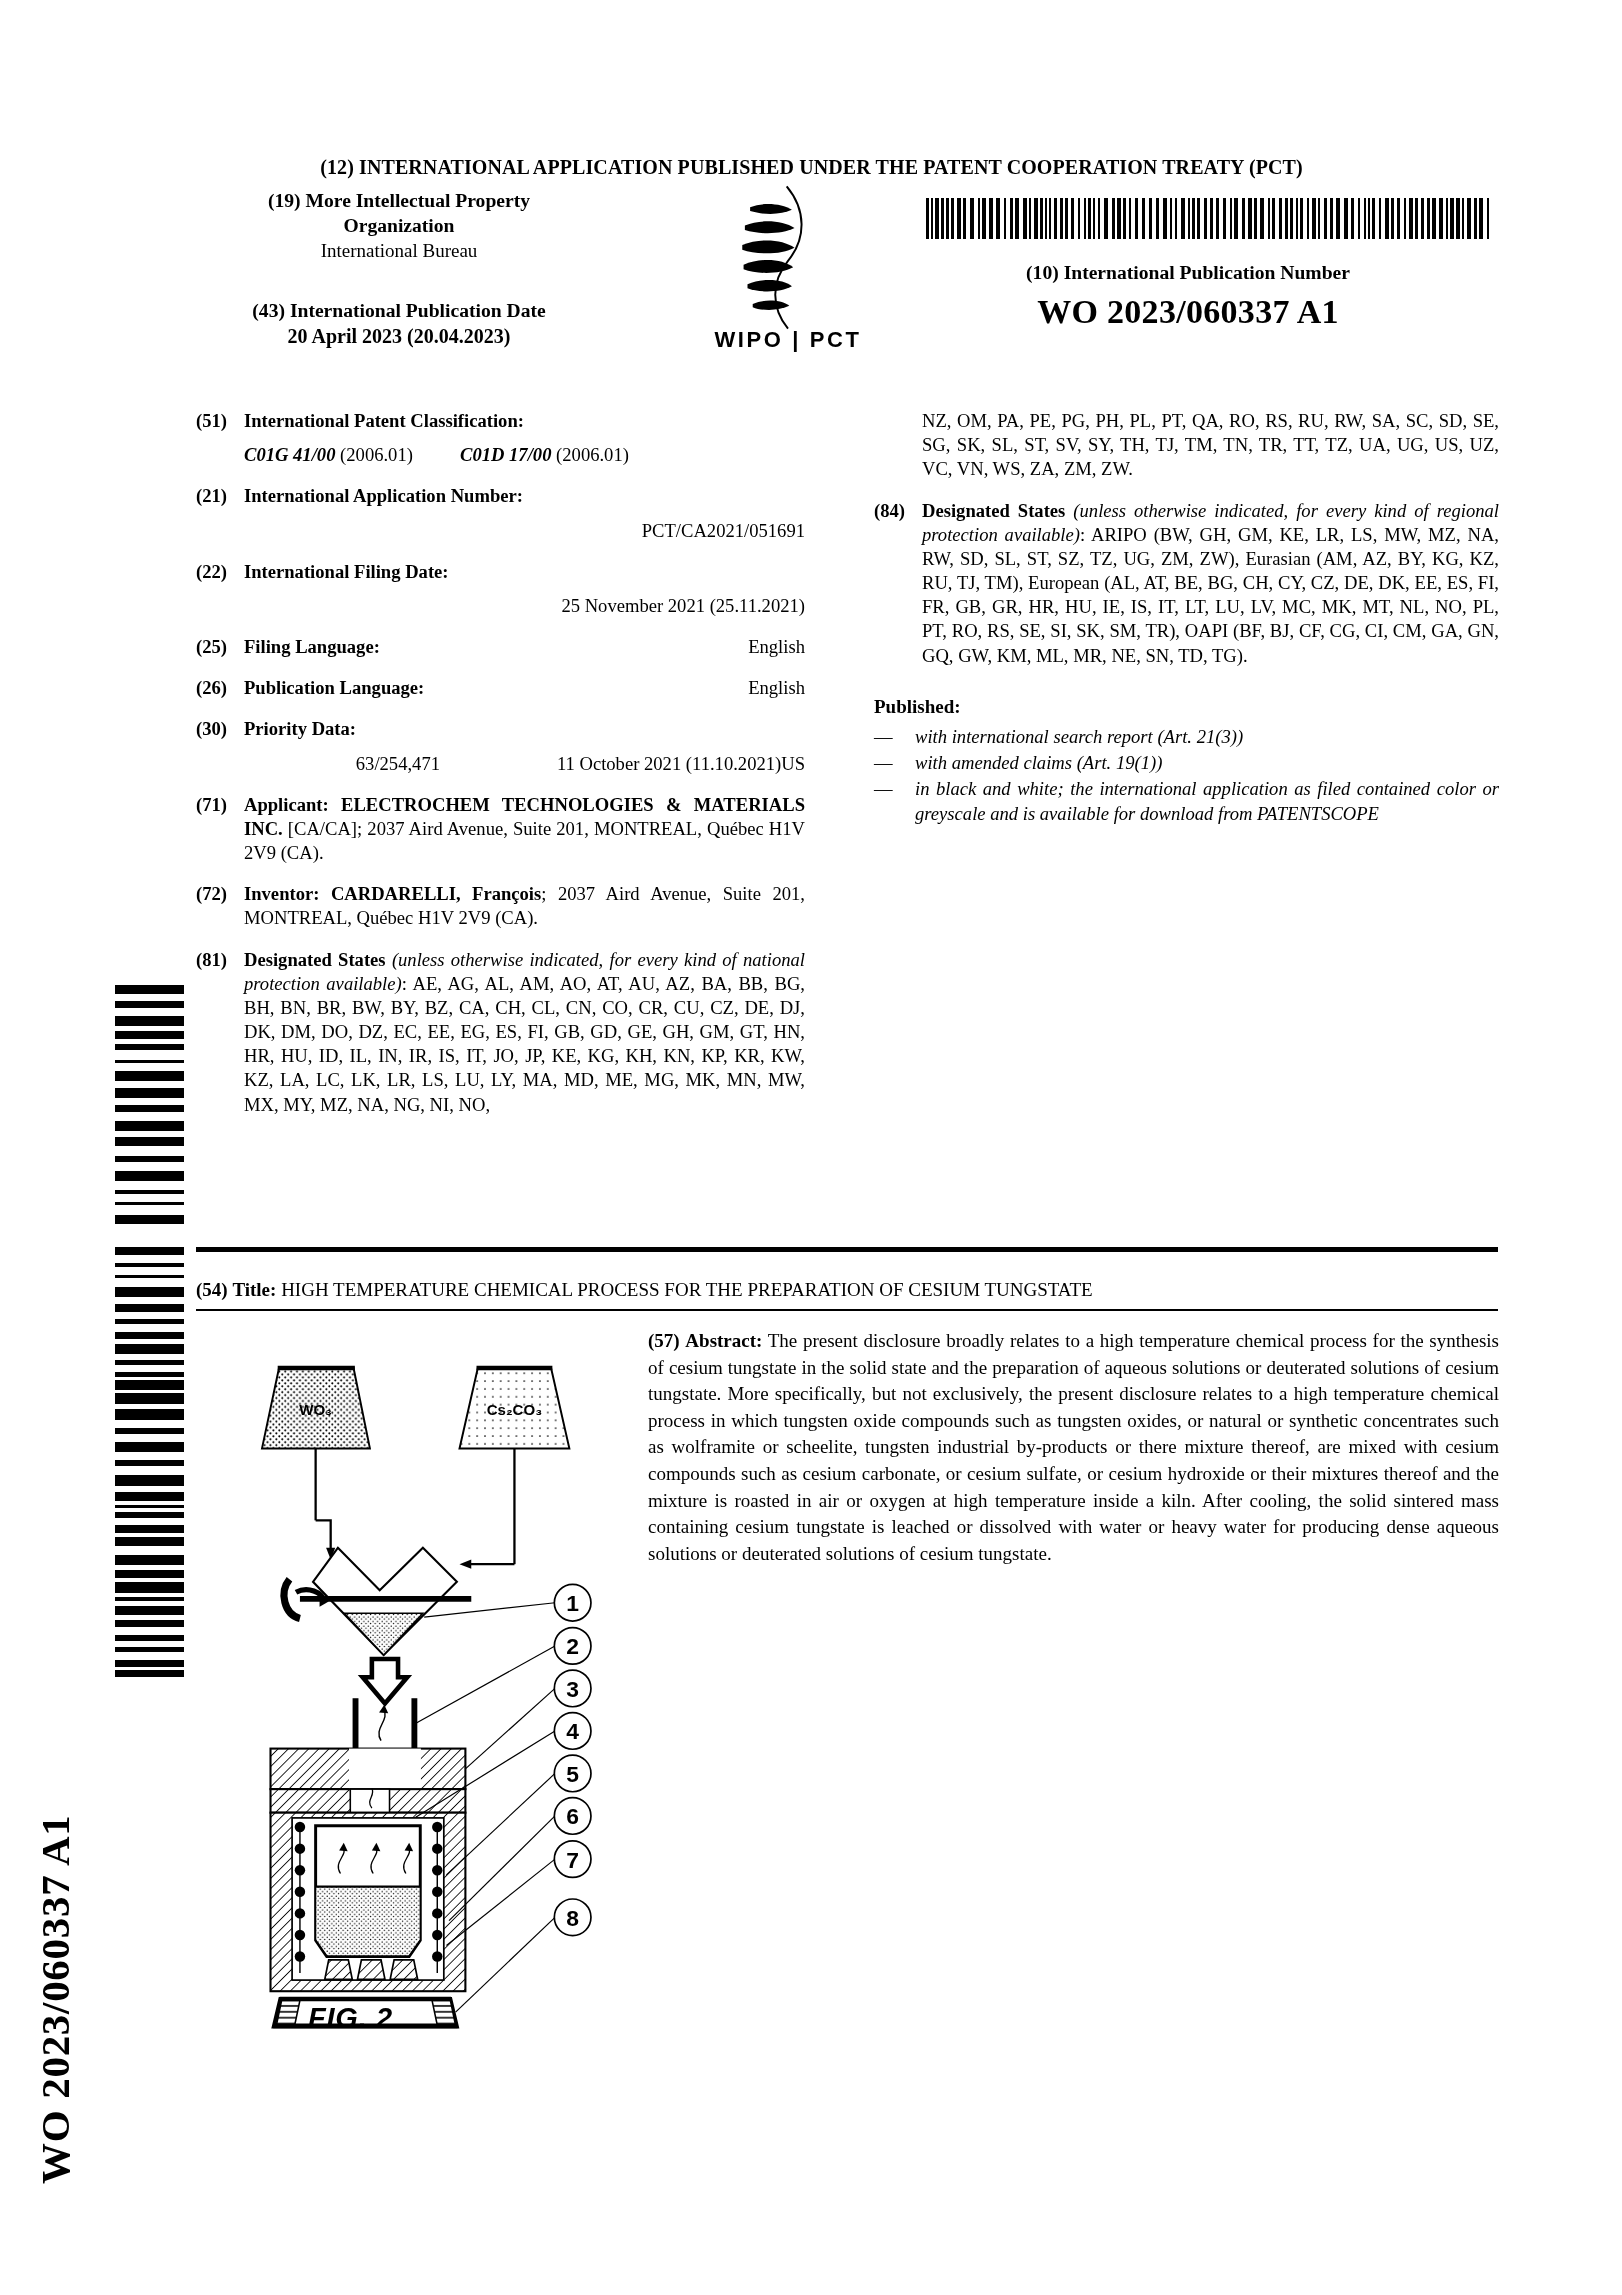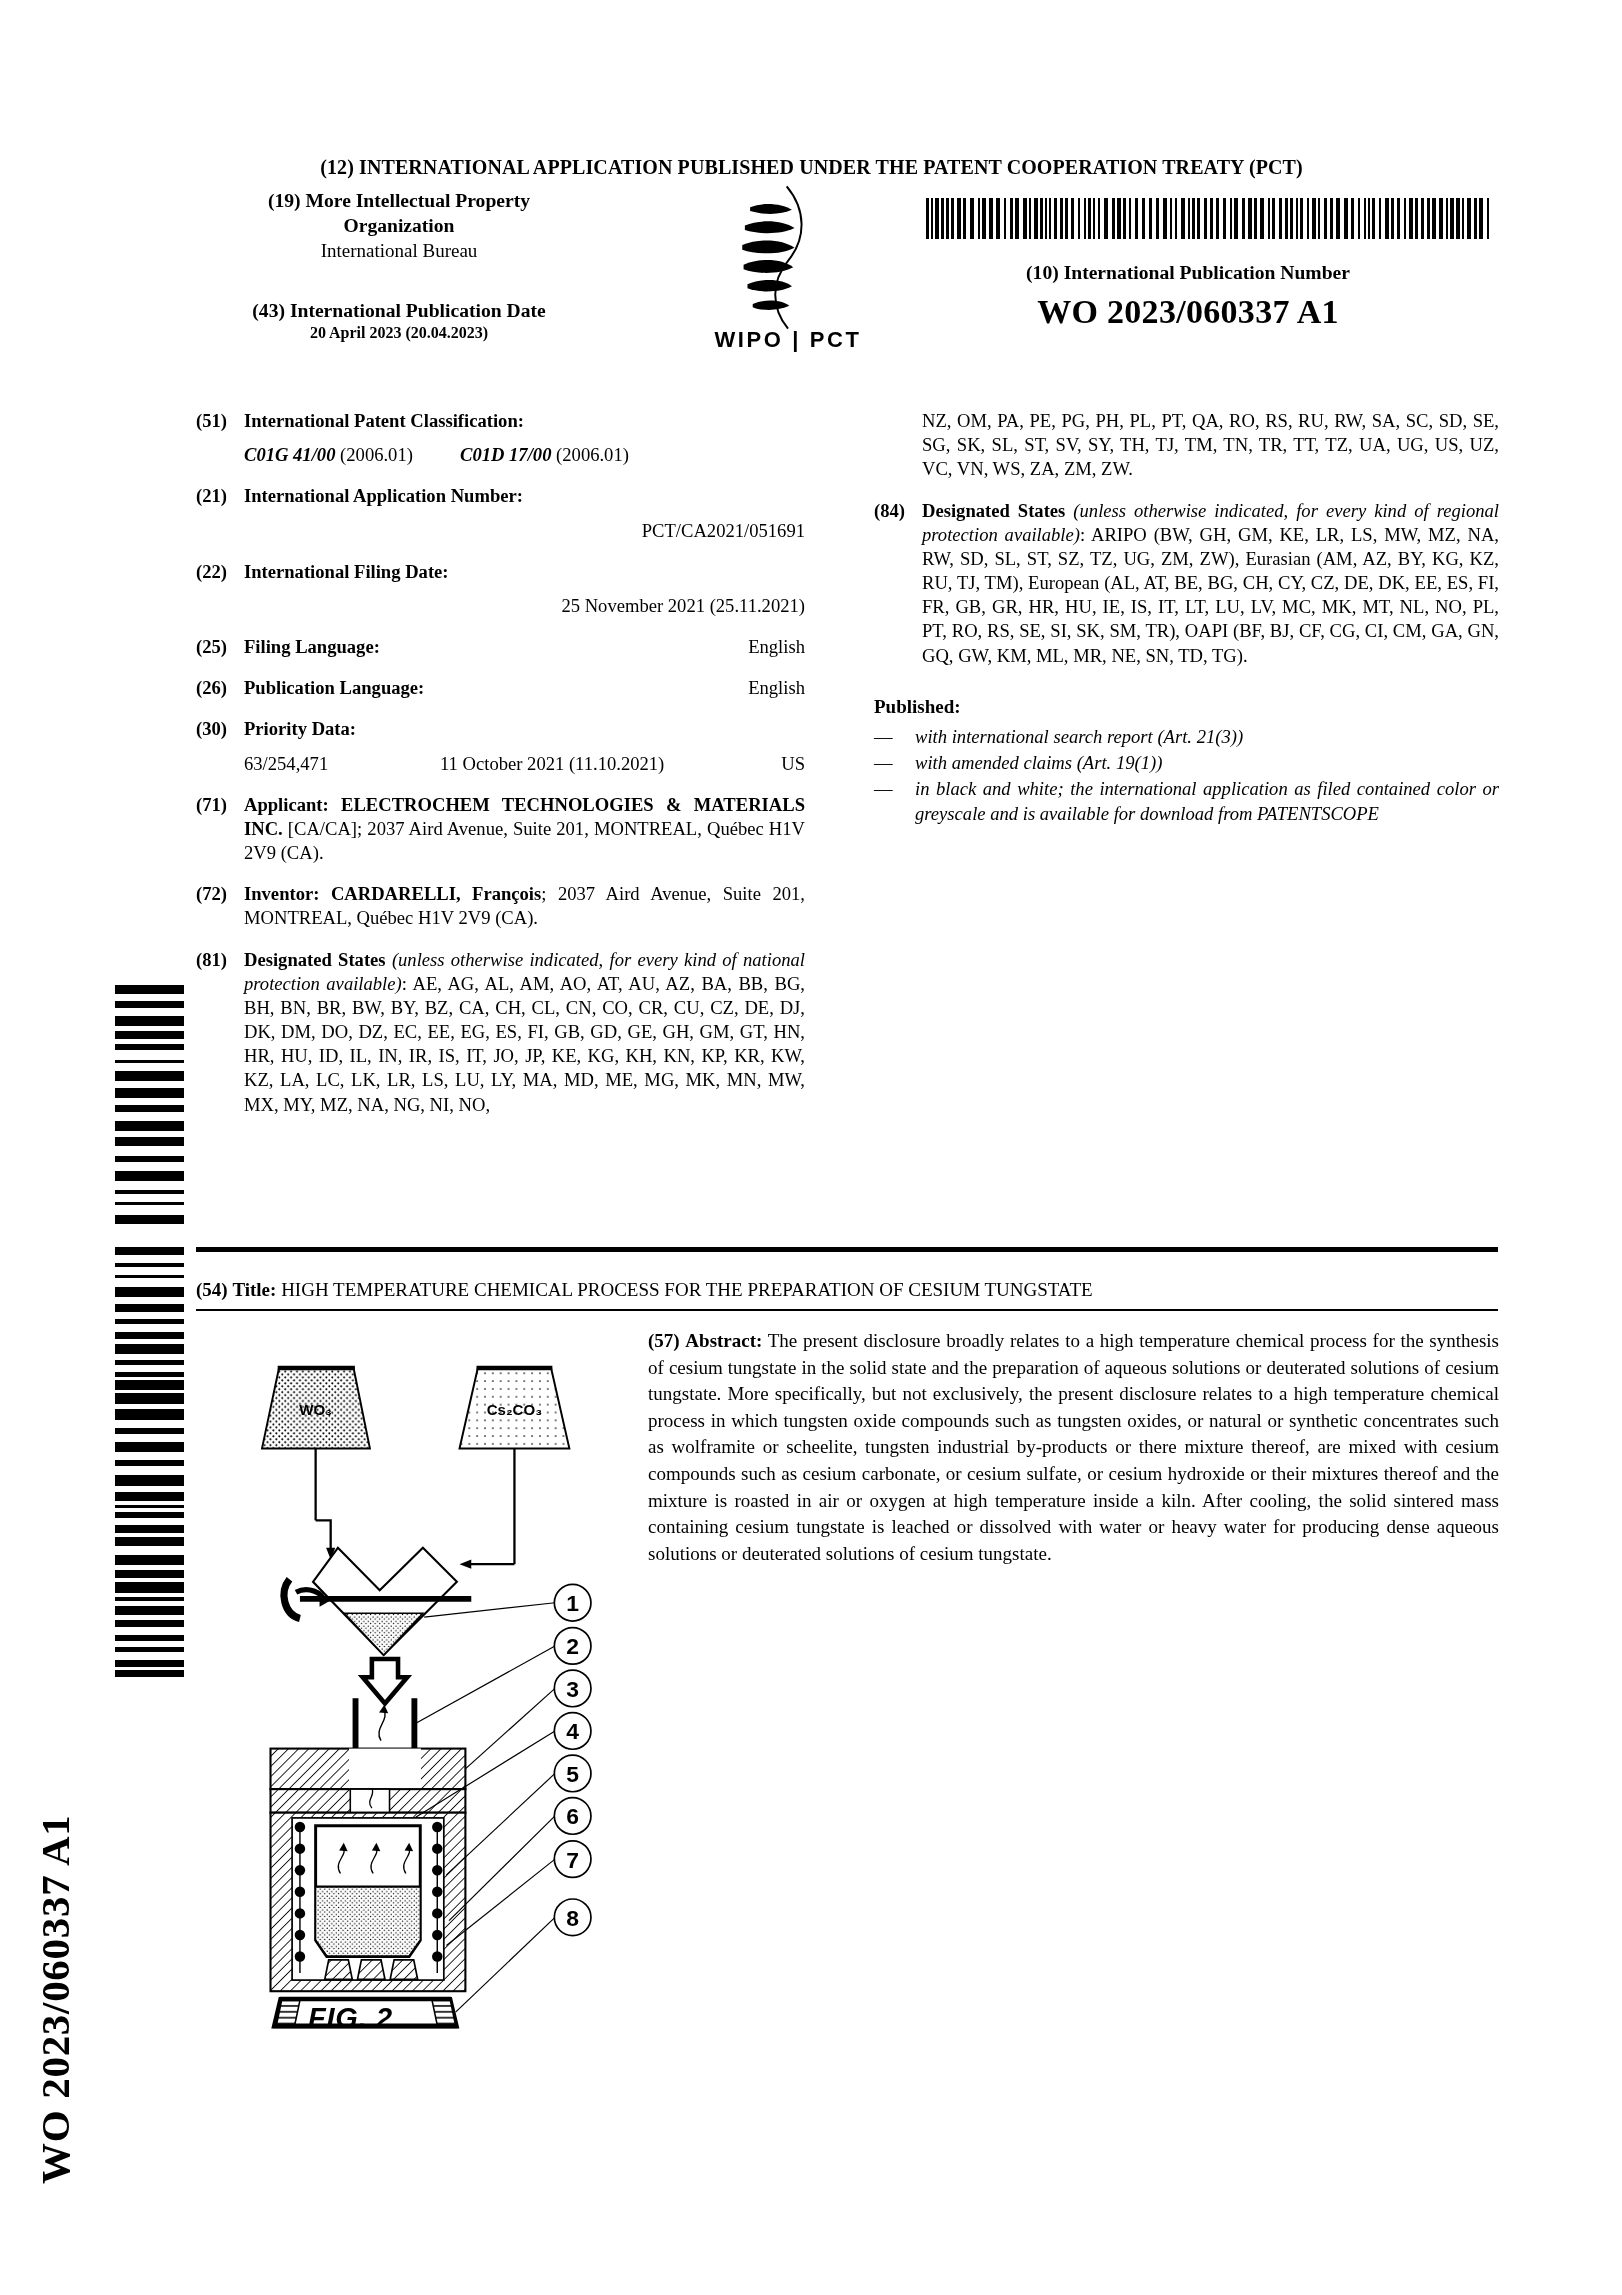--- a/index.html
+++ b/index.html
@@ -64,21 +64,21 @@
     position: absolute;
     left: 209px;
     top: 188px;
     width: 380px;
     text-align: center;
     line-height: 1.30;
   }
   .hdr-left .l1 { font-size: 19.6px; font-weight: bold; }
   .hdr-left .l2 { font-size: 19px; }
   .hdr-left .l3 { font-size: 19.6px; font-weight: bold; margin-top: 34px; }
-  .hdr-left .l4 { font-size: 16px; font-weight: bold; }
+  .hdr-left .l4 { font-size: 20px; font-weight: bold; }
 
   .wipo-logo {
     position: absolute;
     left: 690px;
     top: 182px;
     width: 196px;
     height: 151px;
   }
   .wipo-word {
     position: absolute;
@@ -438,21 +438,21 @@
       <div class="body" style="display:flex; justify-content:space-between;">
         <span class="lbl">Publication Language:</span>
         <span>English</span>
       </div>
     </div>
 
     <div class="field">
       <div class="num">(30)</div>
       <div class="body">
         <div class="lbl">Priority Data:</div>
-        <div class="sub-line" style="display:flex;">
+        <div class="sub-line" style="display:flex;text-align:right;">
           <span style="width:196px;">63/254,471</span>
           <span style="flex:1;">11 October 2021 (11.10.2021)</span>
           <span>US</span>
         </div>
       </div>
     </div>
 
     <div class="field">
       <div class="num">(71)</div>
       <div class="body just">

